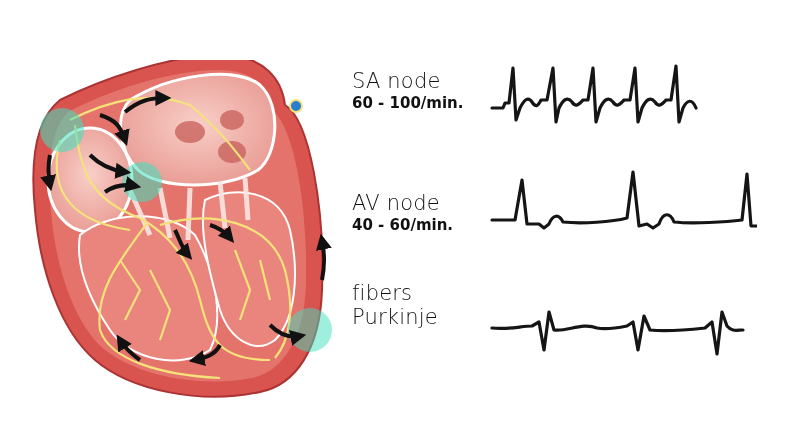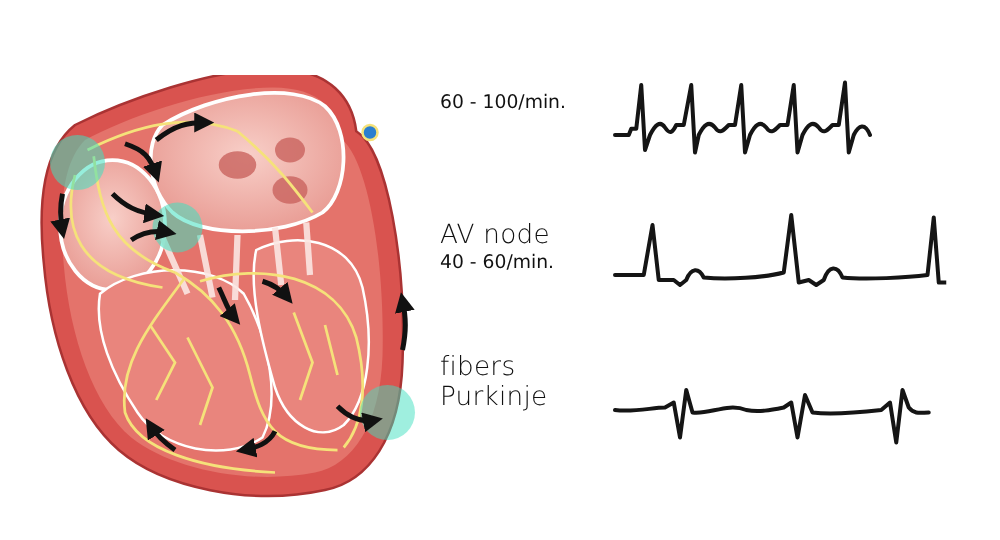--- a/index.html
+++ b/index.html
@@ -1,22 +1,22 @@
 <!DOCTYPE html>
 <html><head>
   <meta charset="utf-8">
   <style>
     html, body { margin: 0; padding: 0; background: #ffffff; }
     body { width: 800px; height: 432px; position: relative; overflow: hidden; font-family: "DejaVu Sans", sans-serif; color: #111; }
     .heart { position: absolute; left: 20px; top: 60px; width: 320px; height: 340px; }
     .label { position: absolute; left: 352px; color: #111; line-height: 1.05; }
     .label .name { font-size: 21px; font-weight: 300; letter-spacing: 0.2px; display: block; }
-    .label .rate { font-size: 15px; font-weight: 400; display: block; margin-top: 4px; }
+    .label .rate { font-size: 15px; font-weight: 700; display: block; margin-top: 4px; }
     .label-sa { top: 70px; }
-    .label-av { top: 176px; }
+    .label-av { top: 192px; }
     .label-pk { top: 281px; }
     .label-pk .name { line-height: 1.15; }
     .trace { position: absolute; }
     .trace-sa { left: 487px; top: 60px; width: 215px; height: 70px; }
     .trace-av { left: 487px; top: 168px; width: 270px; height: 72px; }
     .trace-pk { left: 487px; top: 298px; width: 258px; height: 60px; }
     .trace path { fill: none; stroke: #151515; stroke-width: 3.2; stroke-linejoin: round; stroke-linecap: round; }
   </style>
 </head>
 <body>
@@ -76,20 +76,21 @@
     <path d="M155,170 C160,180 162,188 168,195"></path>
     <path d="M190,165 C200,168 205,172 210,178"></path>
     <path d="M302,220 C305,205 305,195 302,180"></path>
     <path d="M120,300 C110,293 105,288 100,280"></path>
     <path d="M200,285 C195,295 185,298 175,300"></path>
     <path d="M250,265 C260,275 270,278 280,276"></path>
   </g>
 </svg>
 
 <div class="label label-sa">
+  <span class="name">SA node</span>
   <span class="rate">60 - 100/min.</span>
 </div>
 <div class="label label-av">
   <span class="name">AV node</span>
   <span class="rate">40 - 60/min.</span>
 </div>
 <div class="label label-pk">
   <span class="name">fibers</span>
   <span class="name">Purkinje</span>
 </div>

